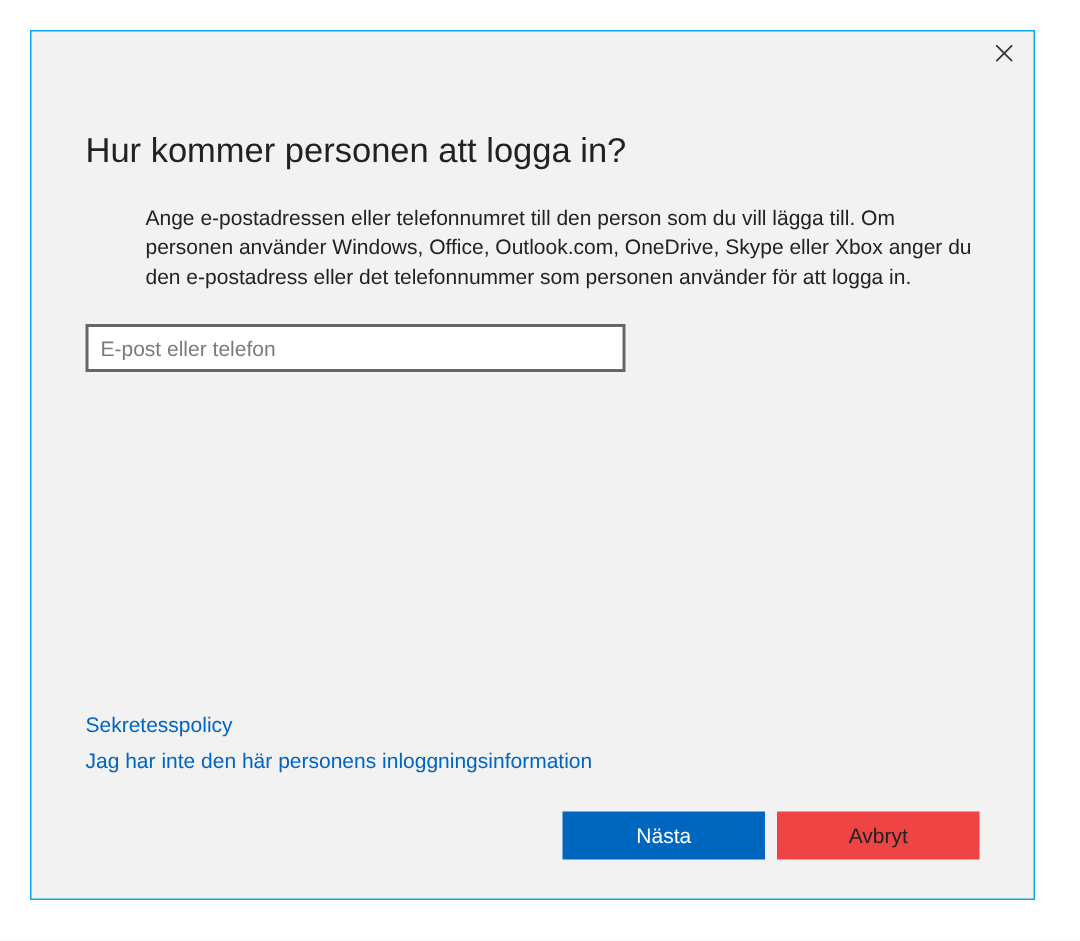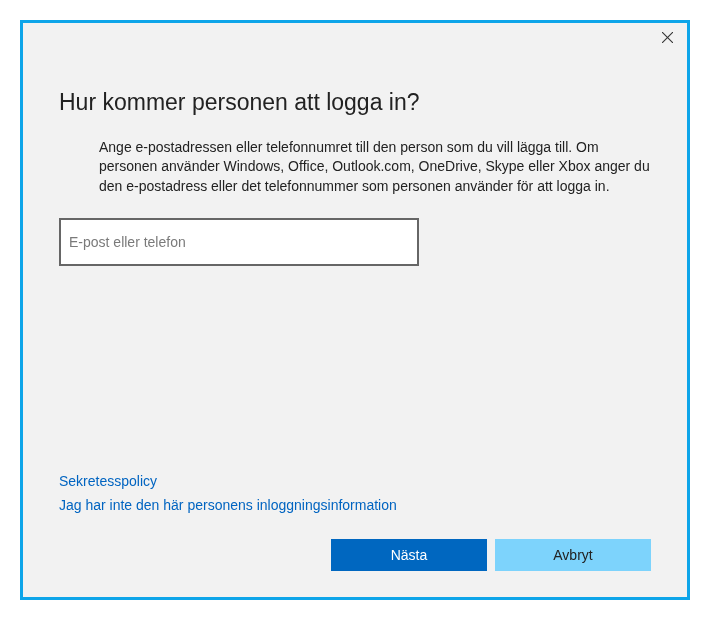--- a/index.html
+++ b/index.html
@@ -11,21 +11,21 @@
       font-family: "Segoe UI", Tahoma, sans-serif;
       background: #fff;
       width: 720px;
       height: 627px;
     }
     .dialog {
       width: 670px;
       height: 580px;
       margin: 20px;
       background: #f2f2f2;
-      border: 3px solid #0ea5e9;
+      border: 1px solid #0ea5e9;
       position: relative;
       display: flex;
       flex-direction: column;
     }
     .titlebar {
       height: 32px;
       display: flex;
       justify-content: flex-end;
       align-items: flex-start;
     }
@@ -56,21 +56,21 @@
     }
     .description {
       font-size: 14px;
       color: #222;
       line-height: 1.38;
       margin-bottom: 22px;
       margin-left: 40px;
     }
     .input-field {
       width: 360px;
-      height: 48px;
+      height: 32px;
       padding: 4px 8px;
       font-size: 14px;
       font-family: inherit;
       border: 2px solid #666;
       background: #fff;
       color: #333;
       outline: none;
     }
     .input-field::placeholder {
       color: #7a7a7a;
@@ -89,33 +89,33 @@
       margin-bottom: 8px;
       cursor: pointer;
     }
     .button-row {
       display: flex;
       justify-content: flex-end;
       gap: 8px;
       padding: 0 36px 26px 36px;
     }
     .btn {
-      width: 156px;
+      width: 135px;
       height: 32px;
       font-size: 14px;
       font-family: inherit;
       border: none;
       cursor: pointer;
     }
     .btn-primary {
       background: #0067c0;
       color: #fff;
     }
     .btn-secondary {
-      background: #7dd3fc;
+      background: #ef4444;
       color: #222;
       text-align: center;
     }
   </style>
 </head>
 <body>
 
 <div class="dialog">
   <div class="titlebar">
     <div class="close-btn">

